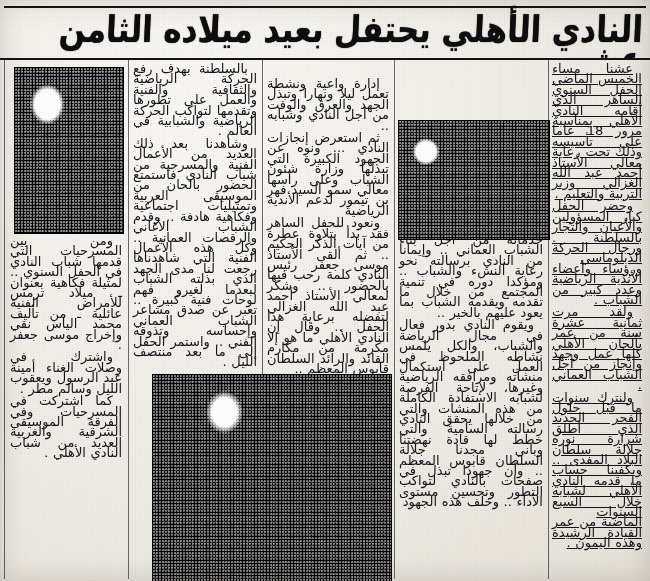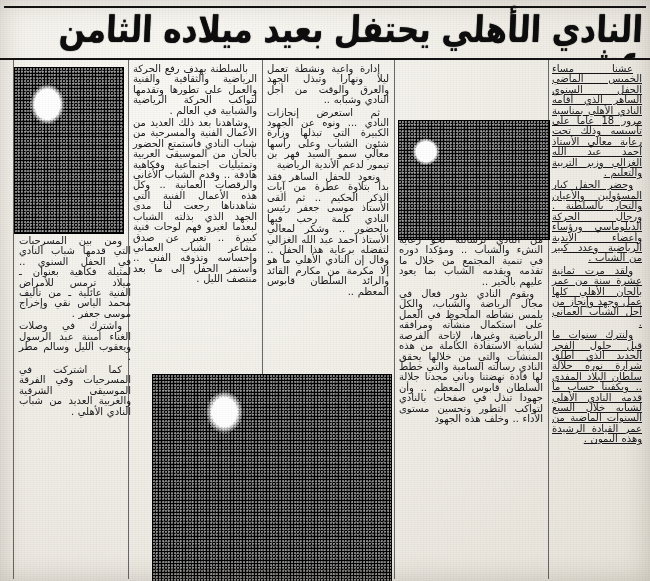--- a/index.html
+++ b/index.html
@@ -50,21 +50,21 @@
   .col{
     position:absolute;top:0;height:523px;
     direction:rtl;text-align:justify;
     overflow:hidden;
   }
   .col .rule{
     position:absolute;top:2px;bottom:2px;width:1px;background:#3b3b3b;opacity:.75;
   }
   .ctext{
     font-family:"DejaVu Sans", sans-serif;
-    font-size:10px;line-height:10.4px;
+    font-size:13px;line-height:10.4px;
     color:#16161a;
     text-align:justify;
     text-justify:inter-word;
     direction:rtl;
     word-spacing:0.5px;
     filter:blur(.18px);
   }
   .ctext p{margin:0 0 2px 0;text-indent:9px;}
   
   .photo{
@@ -148,36 +148,36 @@
     <div class="col" id="c2" style="left:394px;width:154px;">
       <div class="rule" style="left:0px;"></div>
       <div class="ctext" style="padding:125px 5px 0 5px;">
         <p>وقام النادي الأهلي بدوره في المسيرة المباركة .. وكانت مع كل سنة تتسارع خطاه نحو التجديد والتطوير والبناء، في خدماته من أجل بناء الشباب العماني .. وإيمانا من النادي برسالته نحو رعاية النشء والشباب .. ومؤكدا دوره في تنمية المجتمع من خلال ما تقدمه ويقدمه الشباب بما يعود عليهم بالخير ..</p>
         <p>ويقوم النادي بدور فعال في مجال الرياضة والشباب، والكل يلمس نشاطه الملحوظ في العمل على استكمال منشآته ومرافقه الرياضية وغيرها، لإتاحة الفرصة لشبابه الاستفادة الكاملة من هذه المنشآت والتي من خلالها يحقق النادي رسالته السامية والتي خطط لها قادة نهضتنا وباني مجدنا جلالة السلطان قابوس المعظم .. وأن جهودا تبذل في صفحات بالنادي لتواكب التطور وتحسين مستوى الأداء .. وخلف هذه الجهود</p>
       </div>
     </div>
 
     <div class="col" id="c3" style="left:262px;width:132px;">
       <div class="rule" style="left:0px;"></div>
-      <div class="ctext" style="padding:6px 5px 0 5px;">
+      <div class="ctext" style="padding:6px 5px 0 5px;margin-top:15px;">
         <p>إدارة واعية ونشطة تعمل ليلا ونهارا وتبذل الجهد والعرق والوقت من أجل النادي وشبابه ..</p>
         <p>ثم استعرض إنجازات النادي ... ونوه عن الجهود الكبيرة التي تبذلها وزارة شئون الشباب وعلى رأسها معالي سمو السيد فهر بن تيمور لدعم الأندية الرياضية</p>
         <p>ونعود للحفل الساهر فقد بدأ بتلاوة عطرة من آيات الذكر الحكيم .. ثم ألقى الأستاذ موسى جعفر رئيس النادي كلمة رحب فيها بالحضور .. وشكر لمعالي الأستاذ أحمد عبد الله الغزالي لتفضله برعاية هذا الحفل .. وقال إن النادي الأهلي ما هو إلا مكرمة من مكارم القائد والرائد السلطان قابوس المعظم ..</p>
       </div>
     </div>
 
     <div class="col" id="c4" style="left:128px;width:134px;">
       <div class="rule" style="left:0px;"></div>
       <div class="ctext" style="padding:6px 5px 0 5px;">
         <p>بالسلطنة بهدف رفع الحركة الرياضية والثقافية والفنية والعمل على تطورها وتقدمها لتواكب الحركة الرياضية والشبابية في العالم .</p>
         <p>وشاهدنا بعد ذلك العديد من الأعمال الفنية والمسرحية من شباب النادي فاستمتع الحضور بألحان من الموسيقى العربية وتمثيليات اجتماعية وفكاهية هادفة .. وقدم الشباب الأغاني والرقصات العمانية .. وكل هذه الأعمال الفنية التي شاهدناها رجعت لنا مدى الجهد الذي بذلته الشباب لبعدما لغيرو فهم لوحات فنية كبيرة .. تعبر عن صدق مشاعر الشباب العماني وإحساسه وتذوقه الفني .. واستمر الحفل إلى ما بعد منتصف الليل .</p>
       </div>
     </div>
 
-    <div class="col" id="c5" style="left:13px;width:124px;">
+    <div class="col" id="c5" style="left:4px;width:124px;">
       <div class="rule" style="left:0px;"></div>
       <div class="ctext" style="padding:178px 6px 0 6px;">
         <p>ومن بين المسرحيات التي قدمها شباب النادي في الحفل السنوي .. لمثيلة فكاهية بعنوان ـ ميلاد ترمس للأمراض الفنية عائلية ـ من تأليف محمد الياس نقي وإخراج موسى جعفر .</p>
         <p>واشترك في وصلات الغناء أمينة عبد الرسول ويعقوب الليل وسالم مطر .</p>
         <p>كما اشتركت في المسرحيات وفي الفرقة الموسيقى الشرقية والغربية العديد من شباب النادي الأهلي .</p>
       </div>
     </div>
 
     <div class="photo" id="photo-top-left">
       <div class="halftone"></div>

